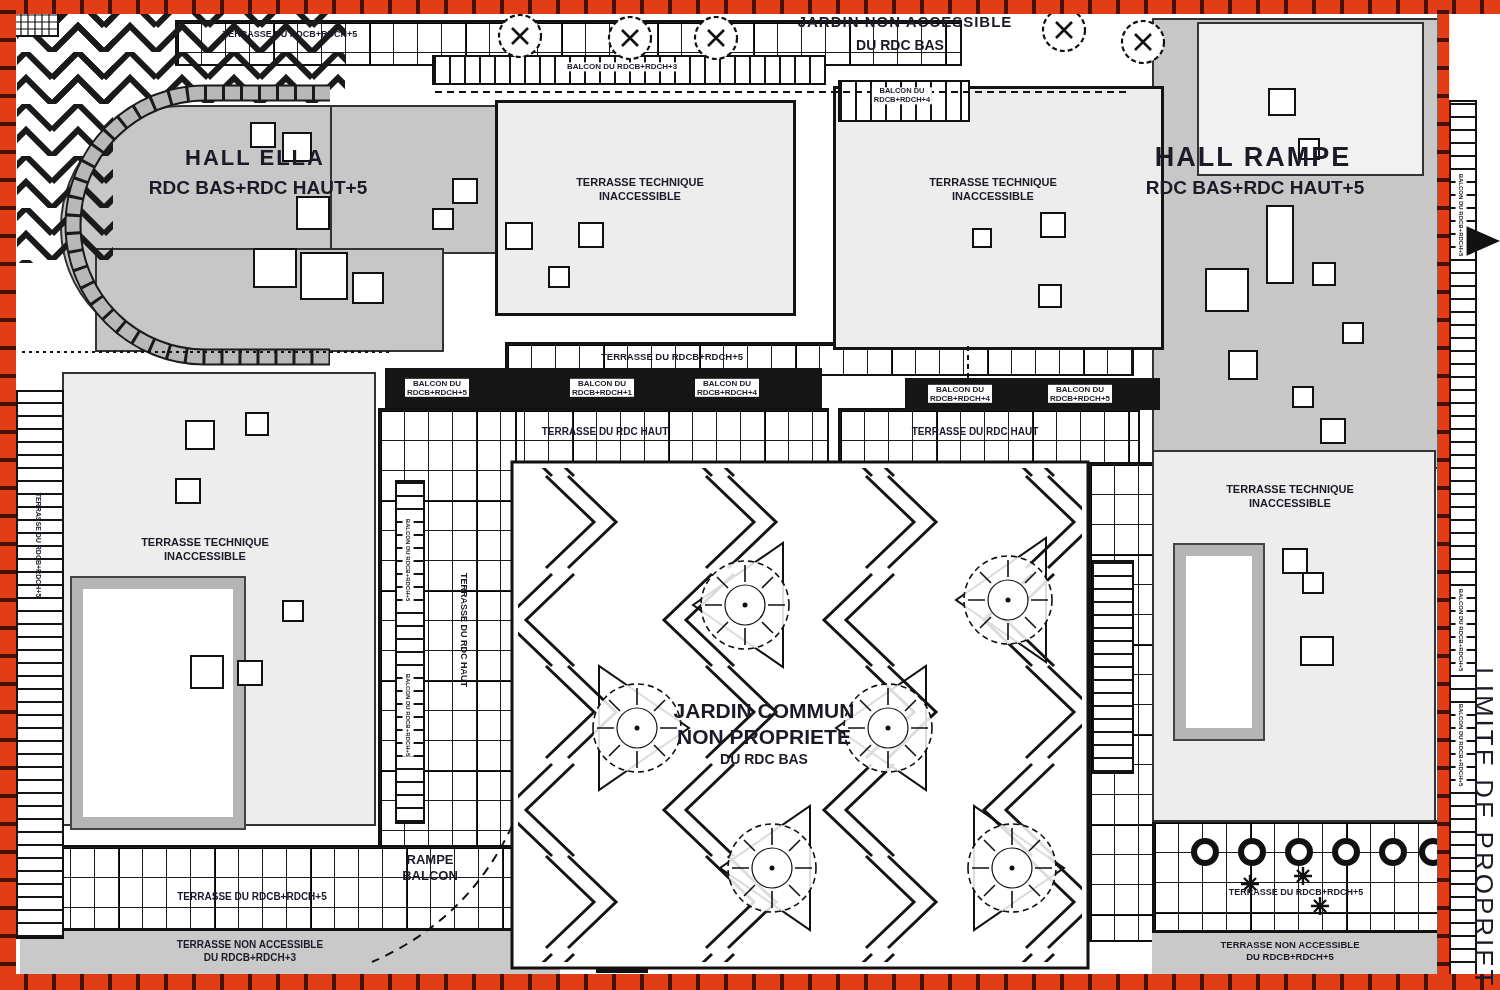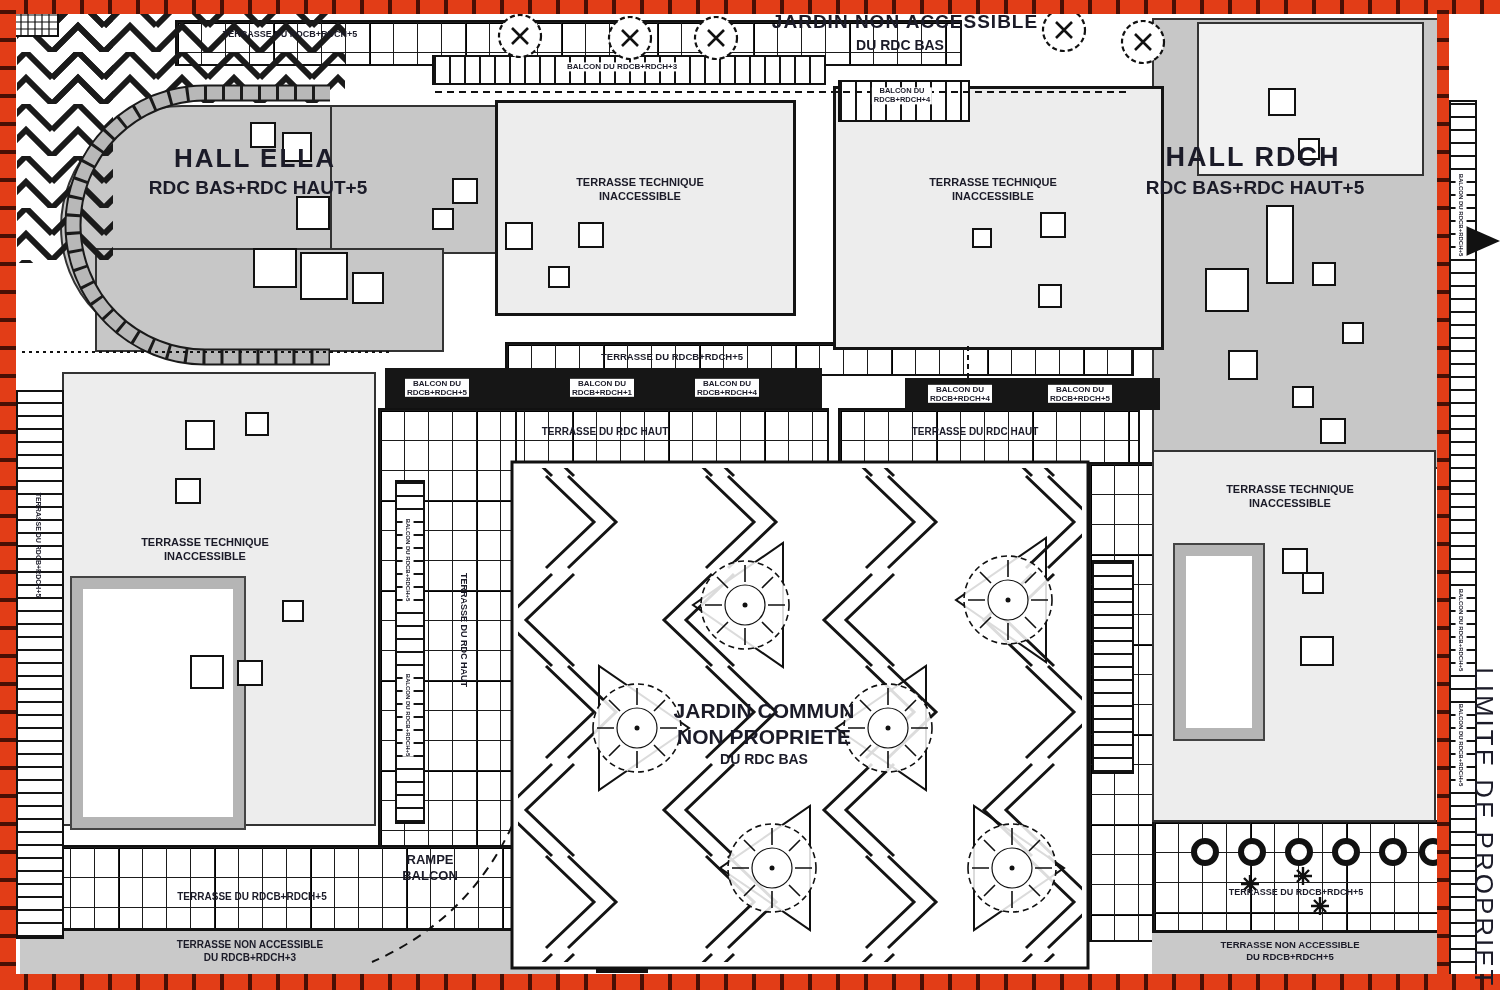--- a/index.html
+++ b/index.html
@@ -187,27 +187,27 @@
     <path d="M968,346 V408" stroke="#111" stroke-width="2" stroke-dasharray="5 4" fill="none"></path>
 
     <polygon points="1466,226 1500,241 1466,256" fill="#111"></polygon>
   </svg>
 
   <div class="abs redh" style="left:0;top:0;width:1500px;height:14px;"></div>
   <div class="abs redv" style="left:0;top:0;width:16px;height:990px;"></div>
   <div class="abs redh" style="left:0;top:974px;width:1500px;height:16px;"></div>
   <div class="abs redv" style="left:1437px;top:0;width:12px;height:990px;"></div>
 
-  <div class="lbl" style="left:905px;top:22px;font-size:19px;letter-spacing:1px;">JARDIN NON ACCESSIBLE</div>
+  <div class="lbl" style="left:905px;top:22px;font-size:15px;letter-spacing:1px;">JARDIN NON ACCESSIBLE</div>
   <div class="lbl" style="left:900px;top:46px;font-size:14px;">DU RDC BAS</div>
 
-  <div class="lbl" style="left:255px;top:158px;font-size:26px;letter-spacing:2px;">HALL ELLA</div>
+  <div class="lbl" style="left:255px;top:158px;font-size:22px;letter-spacing:2px;">HALL ELLA</div>
   <div class="lbl" style="left:258px;top:188px;font-size:19px;">RDC BAS+RDC HAUT+5</div>
 
-  <div class="lbl" style="left:1253px;top:158px;font-size:27px;letter-spacing:2px;">HALL RDCH</div>
+  <div class="lbl" style="left:1253px;top:158px;font-size:27px;letter-spacing:2px;">HALL RAMPE</div>
   <div class="lbl" style="left:1255px;top:188px;font-size:19px;">RDC BAS+RDC HAUT+5</div>
 
   <div class="lbl" style="left:640px;top:190px;font-size:11px;">
     <div>TERRASSE TECHNIQUE</div>
     <div>INACCESSIBLE</div>
   </div>
   <div class="lbl" style="left:993px;top:190px;font-size:11px;">
     <div>TERRASSE TECHNIQUE</div>
     <div>INACCESSIBLE</div>
   </div>

